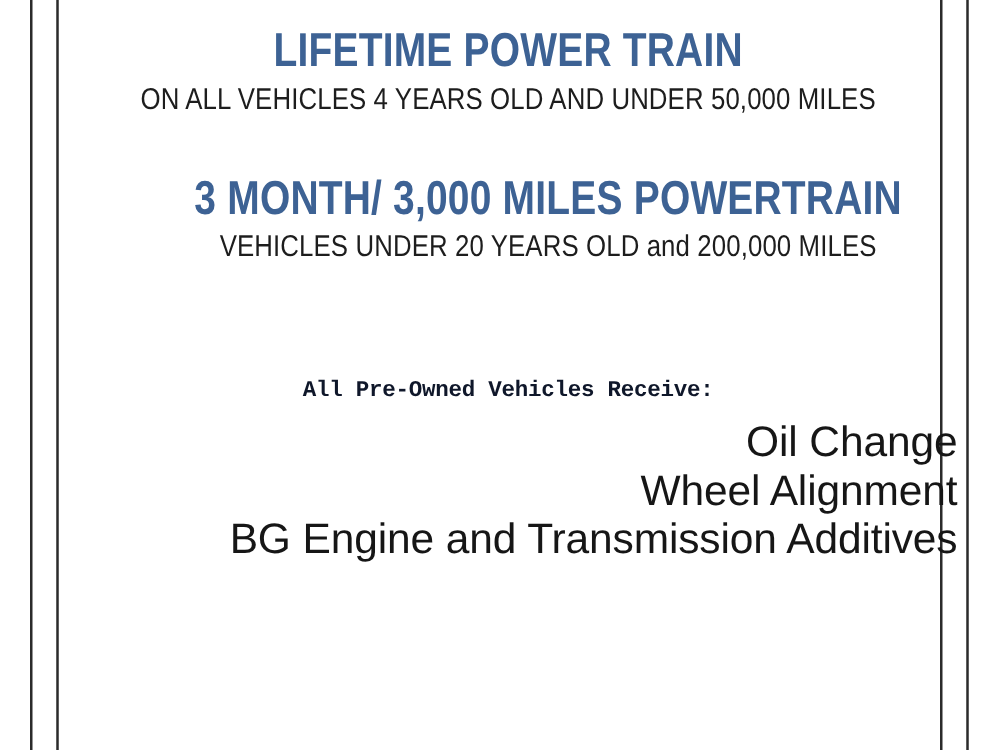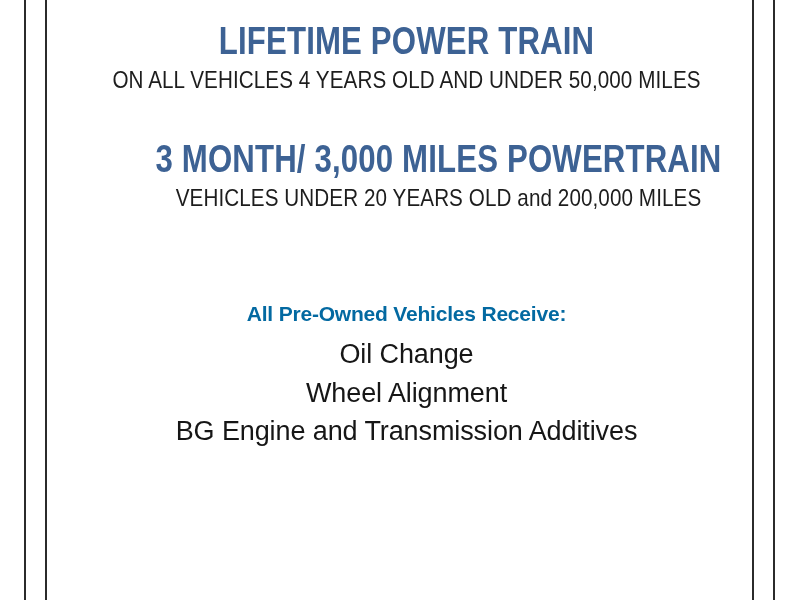--- a/index.html
+++ b/index.html
@@ -86,43 +86,44 @@
   #services {
     position: absolute;
     left: 0;
     top: 298px;
     width: 100%;
     text-align: center;
   }
 
   .services-heading {
     margin: 0 0 6px 0;
-    color: #0369a1;
-    font-family: Liberation Sans, sans-serif;
+    color: #0f172a;
+    font-family: Liberation Mono, monospace;
     font-weight: bold;
-    font-size: 21px;
+    font-size: 18px;
     line-height: 31px;
     letter-spacing: -0.2px;
     white-space: nowrap;
   }
 
   .services-list {
     list-style: none;
     margin: 0;
     padding: 0;
   }
 
   .services-list li {
     color: #161616;
     font-family: "Liberation Sans", "DejaVu Sans", sans-serif;
     font-weight: normal;
-    font-size: 27px;
+    font-size: 34px;
     line-height: 38.5px;
     letter-spacing: -0.1px;
     white-space: nowrap;
+    text-align: right;
   }
 </style>
 </head>
 <body>
 
 <div id="flyer">
 
   <div class="rule rule-left-outer"></div>
   <div class="rule rule-left-inner"></div>
   <div class="rule rule-right-inner"></div>

